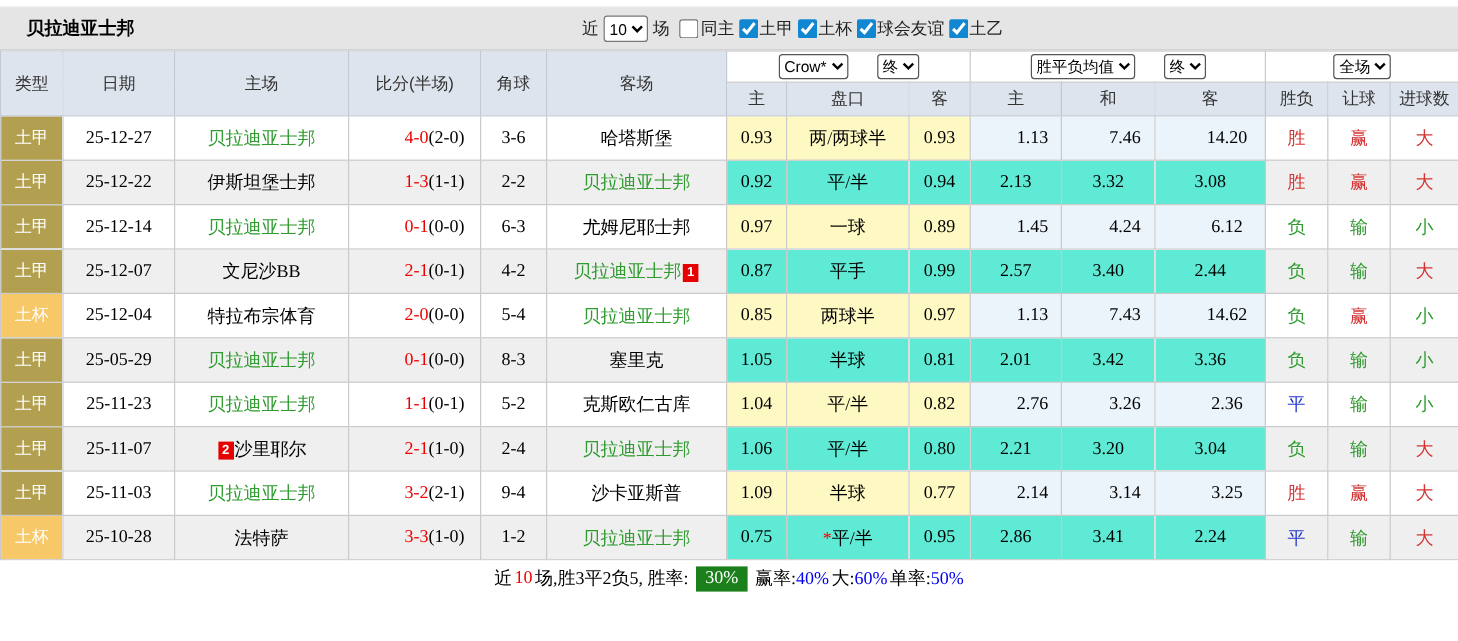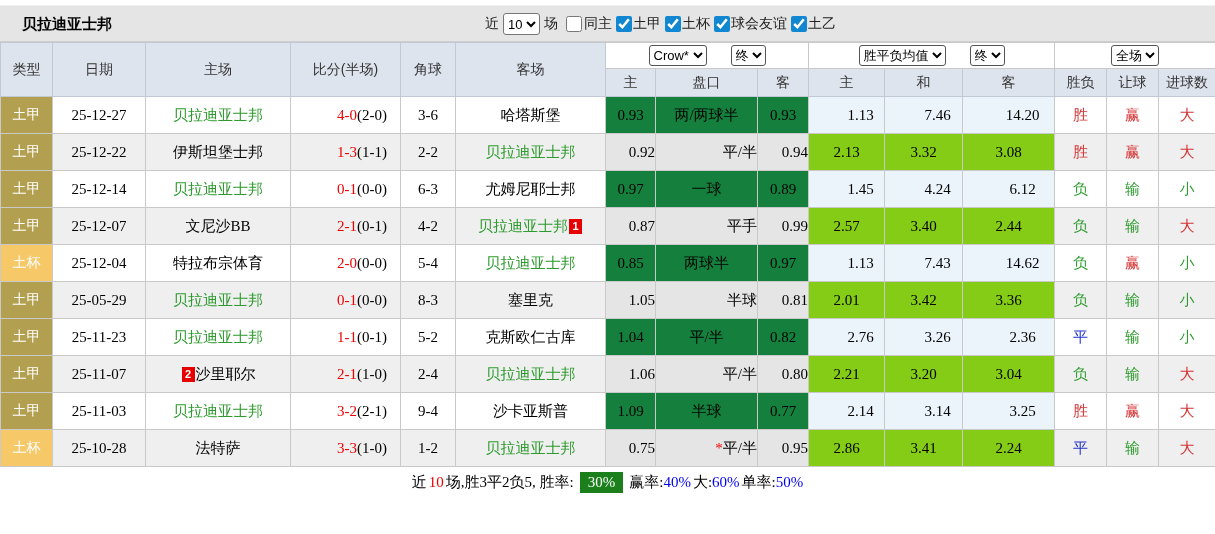--- a/index.html
+++ b/index.html
@@ -58,24 +58,24 @@
     height:21px; font-size:13px; background:#fff; border:1px solid #555;
     border-radius:3px; font-family:"Liberation Sans","DejaVu Sans",sans-serif;
   }
   tbody { font-family:"Liberation Serif","DejaVu Serif",serif; }
   tbody td { height:37px; font-size:15px; color:#000; }
   tr.odd  td { background:#fff; }
   tr.even td { background:#efefef; }
   td.type { font-size:14px; color:#fff; }
   td.type-league { background:var(--gold-league) !important; }
   td.type-cup    { background:var(--gold-cup) !important; }
-  tr.odd  td.odds { background:#15803d; }
-  tr.even td.odds { background:#e5e5e5;text-align:right; }
+  tr.odd  td.odds { background:#fef9c3; }
+  tr.even td.odds { background:#5eead4; }
   tr.odd  td.avg  { background:#ecf4fb;padding-left:28px; }
-  tr.even td.avg  { background:#84cc16; }
+  tr.even td.avg  { background:#5eead4; }
   td.team { cursor:pointer; }
   td.score { cursor:pointer;padding-left:33px; }
   .tg { color:var(--green); }
   .sc-red { color:var(--score-red); }
   .sc-half { color:#000; }
   .c-red   { color:var(--res-red); }
   .c-green { color:var(--green); }
   .c-blue  { color:var(--res-blue); }
   .badge {
     display:inline-block; min-width:13px; height:15px; line-height:15px;

